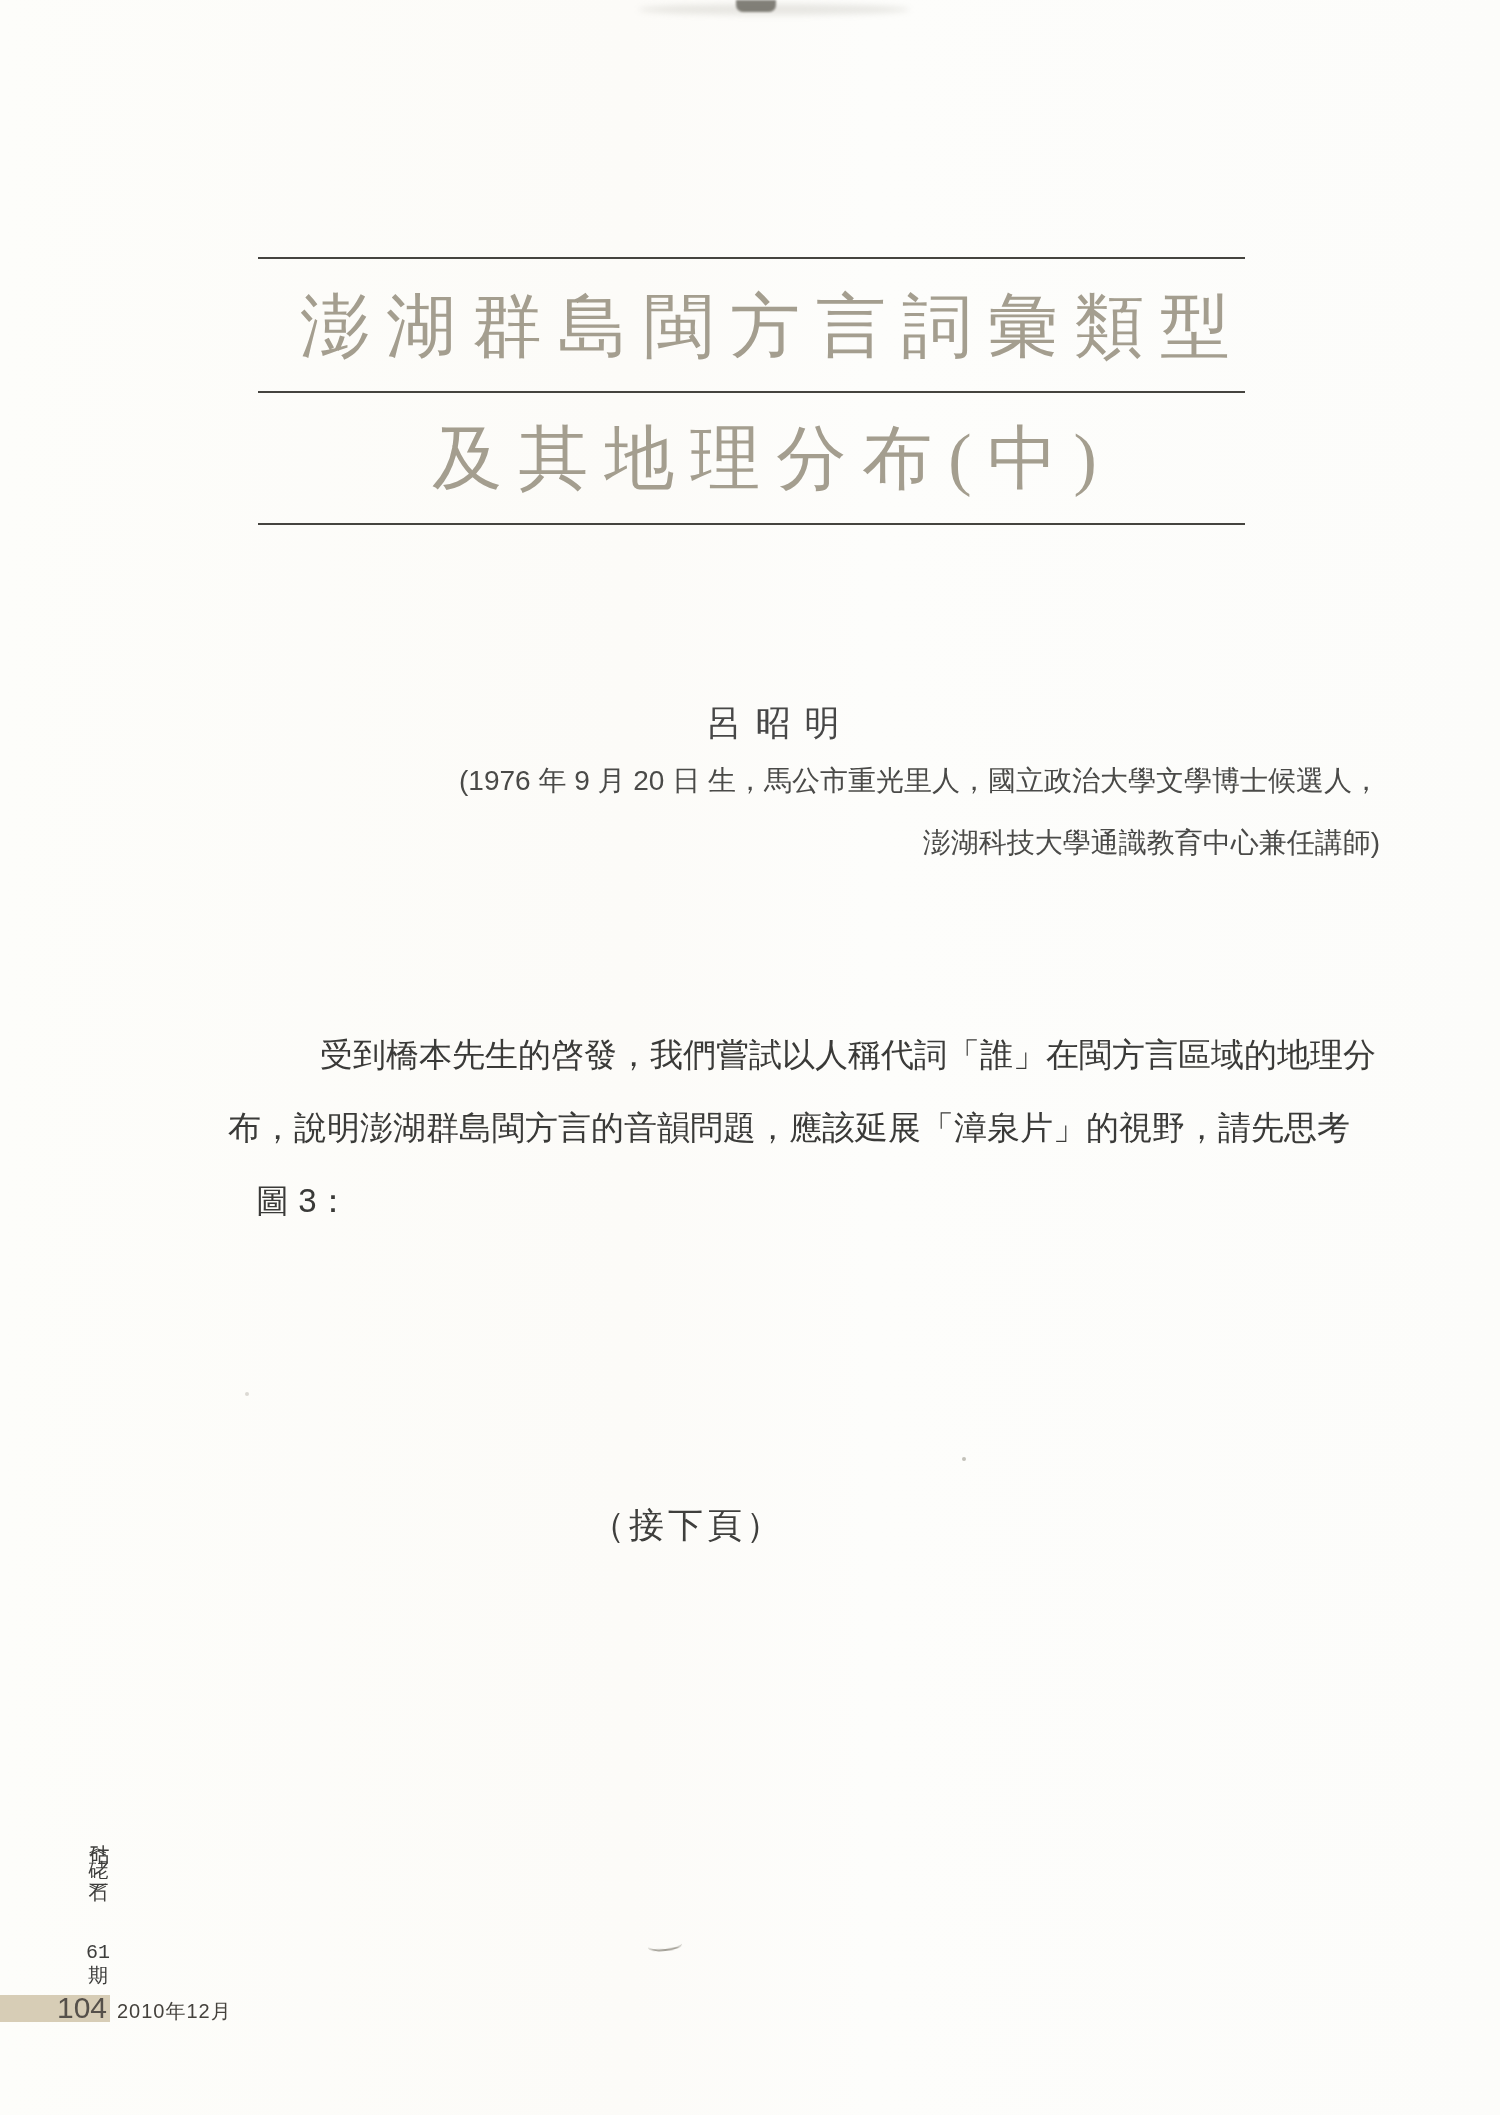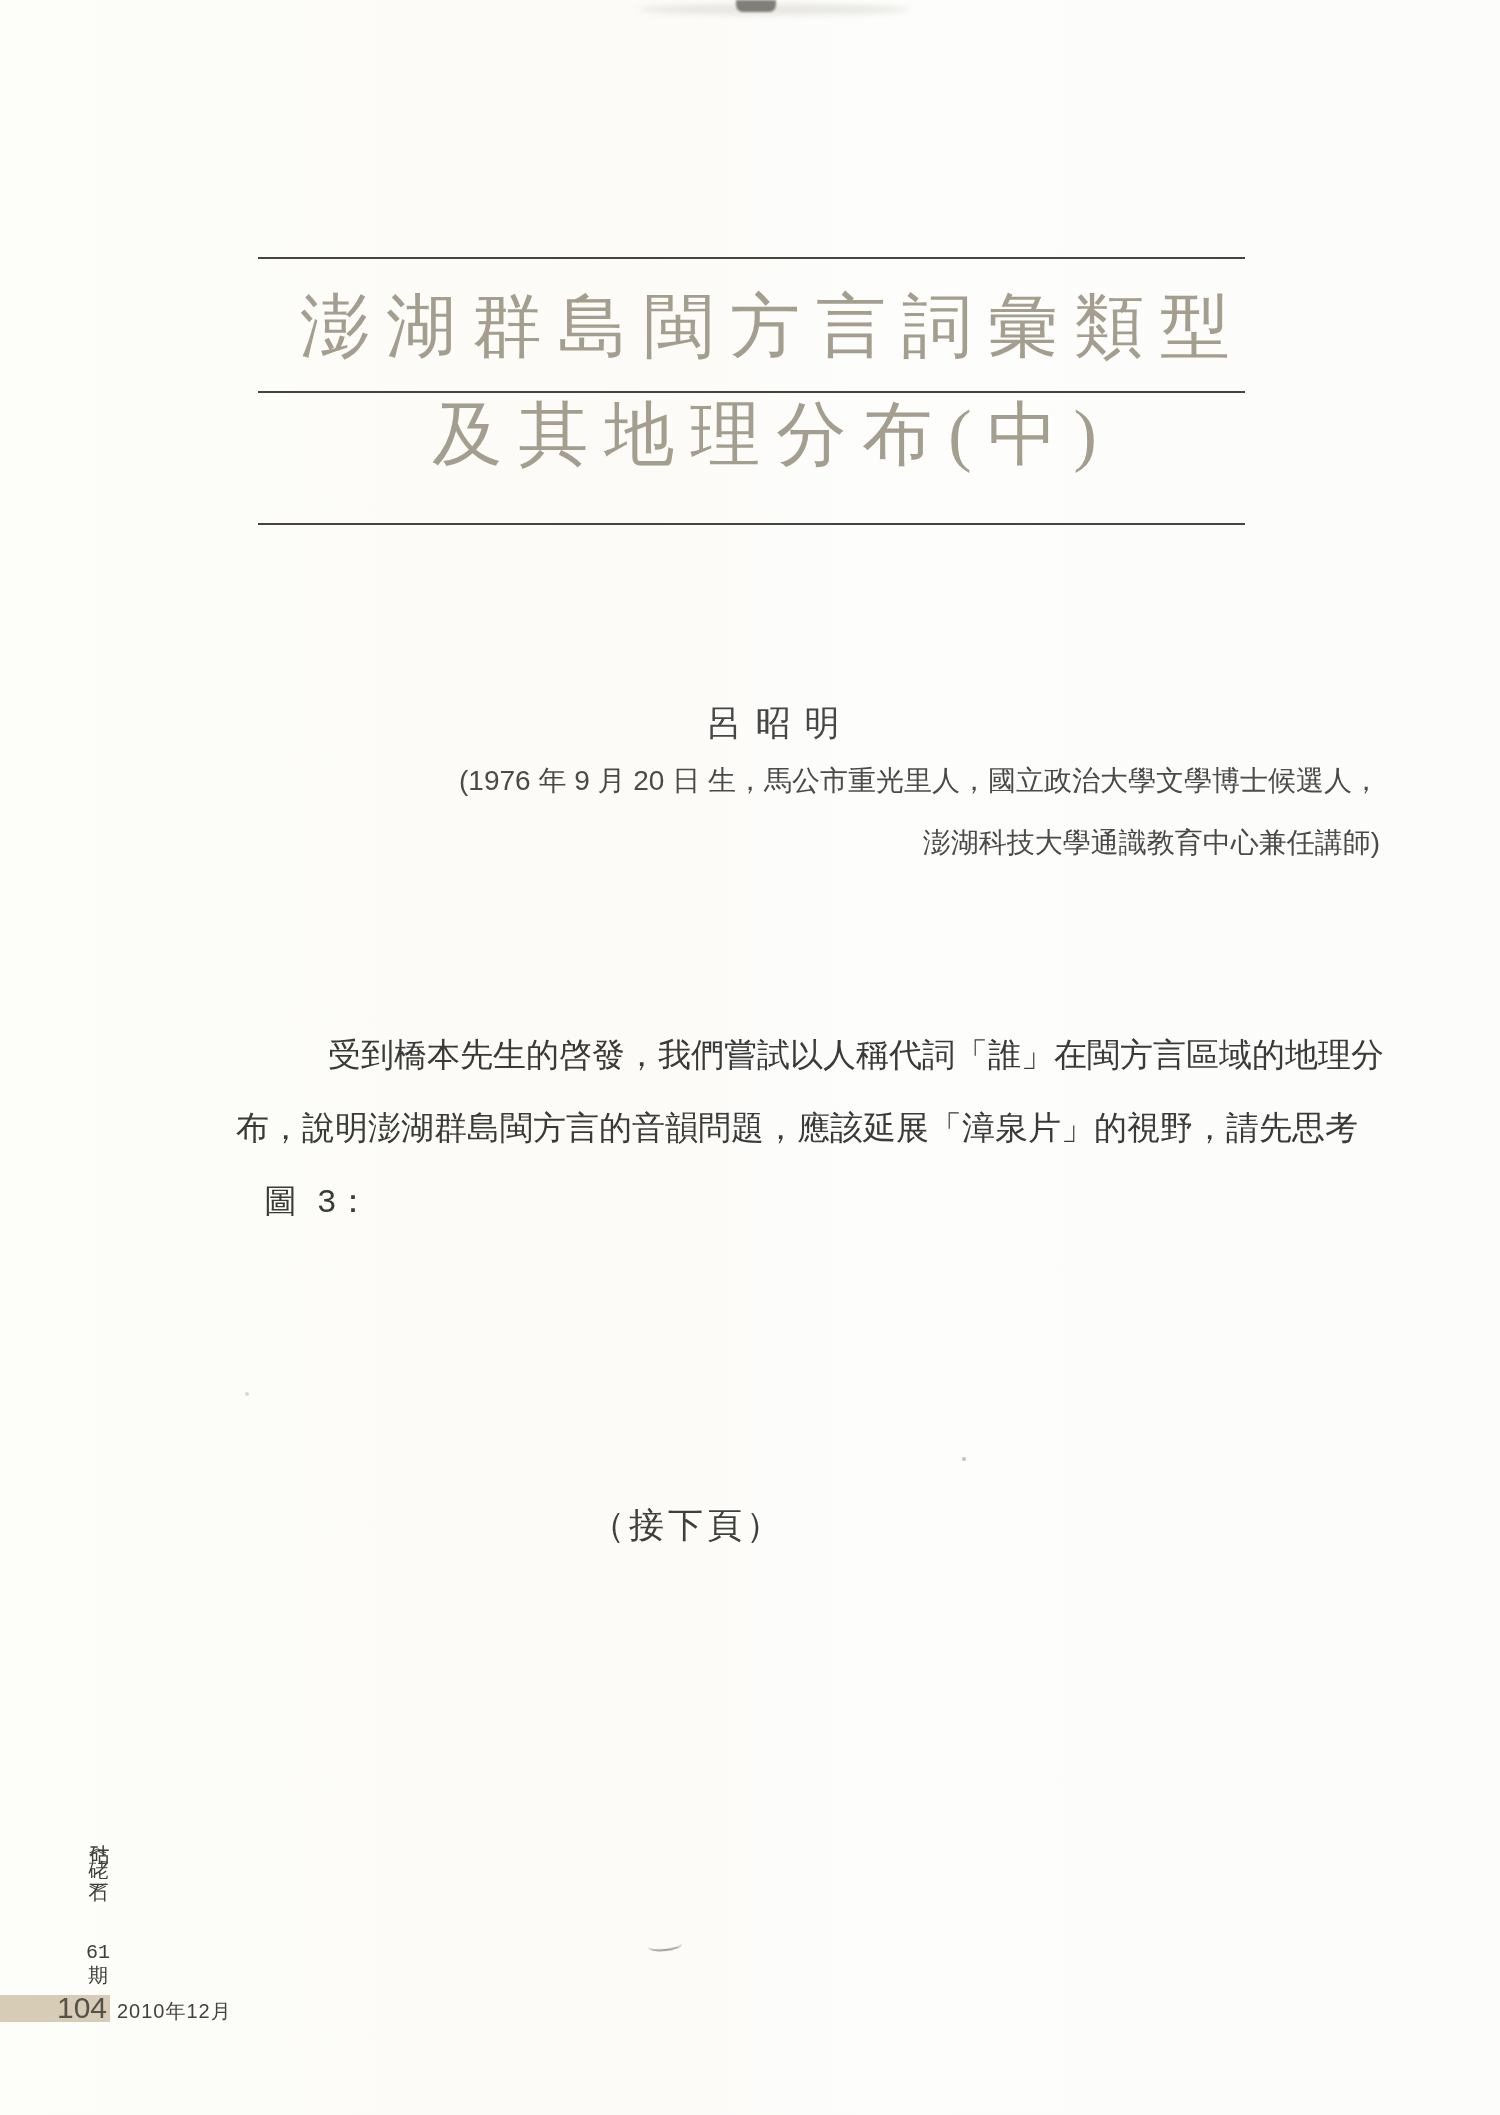--- a/index.html
+++ b/index.html
@@ -43,41 +43,41 @@
   #rule-top    { top: 257px; }
   #rule-middle { top: 391px; }
   #rule-bottom { top: 523px; }
   .title-line {
     position: absolute; left: 300px; width: 945px;
     text-align: center; white-space: nowrap;
     color: #a49e8f; font-size: 70px; letter-spacing: 16px;
     font-family: "Liberation Serif", serif;
   }
   #title-line-1 { top: 280px; text-align: center; }
-  #title-line-2 { top: 388px; }
+  #title-line-2 { top: 412px; }
 
   
   .author-name {
     position: absolute; left: 260px; width: 1040px; top: 700px;
     text-align: center; font-size: 35px; letter-spacing: 14px;
     color: #474747;
   }
   .bio-line {
     position: absolute; left: 140px; width: 1240px;
     text-align: right; font-size: 28px; color: #4a4a48;
     font-family: "Liberation Sans", sans-serif; white-space: nowrap;
   }
   #bio-line-1 { top: 762px; }
   #bio-line-2 { top: 824px; }
 
   
   .para-line {
-    position: absolute; left: 236px; width: 1180px;
+    position: absolute; left: 228px; width: 1180px;
     font-size: 33px; color: #3a3a38; white-space: nowrap;
-    font-family: Liberation Mono, monospace;
+    font-family: Liberation Sans, sans-serif;
   }
   #para-line-1 { top: 1033px; text-indent: 92px; }
   #para-line-2 { top: 1106px; }
   #para-line-3 { top: 1179px; margin-left: 28px; }
 
   .continuation {
     position: absolute; left: 590px; width: 400px; top: 1502px;
     text-align: left; font-size: 35px; letter-spacing: 4px; color: #3f3f3d;
   }
 

